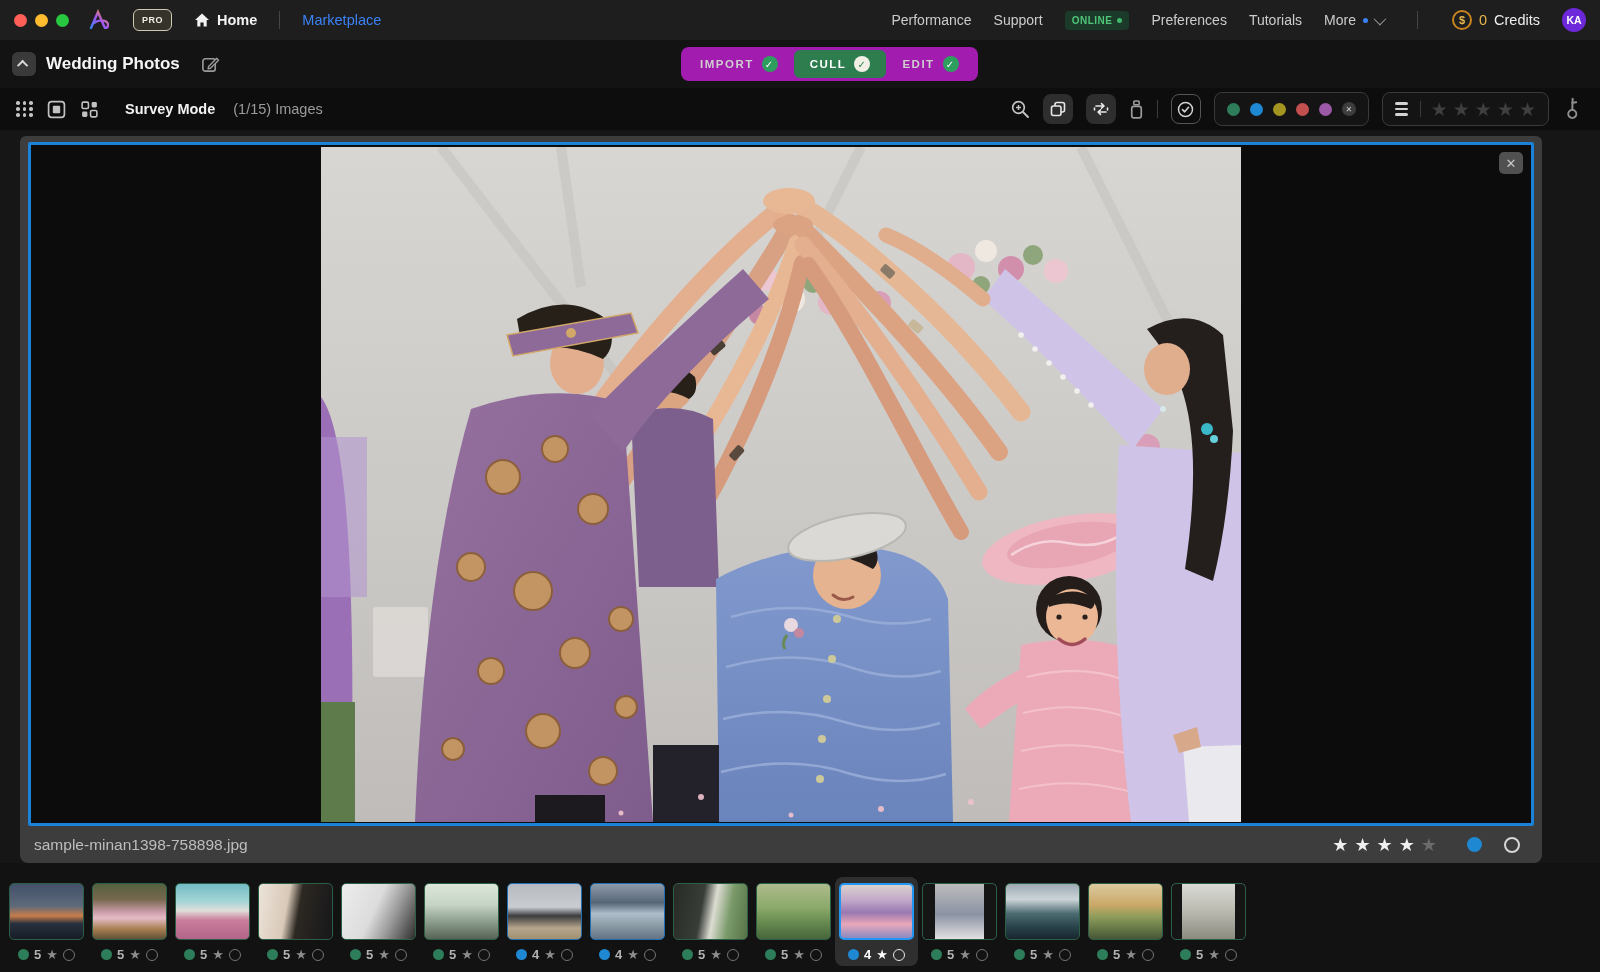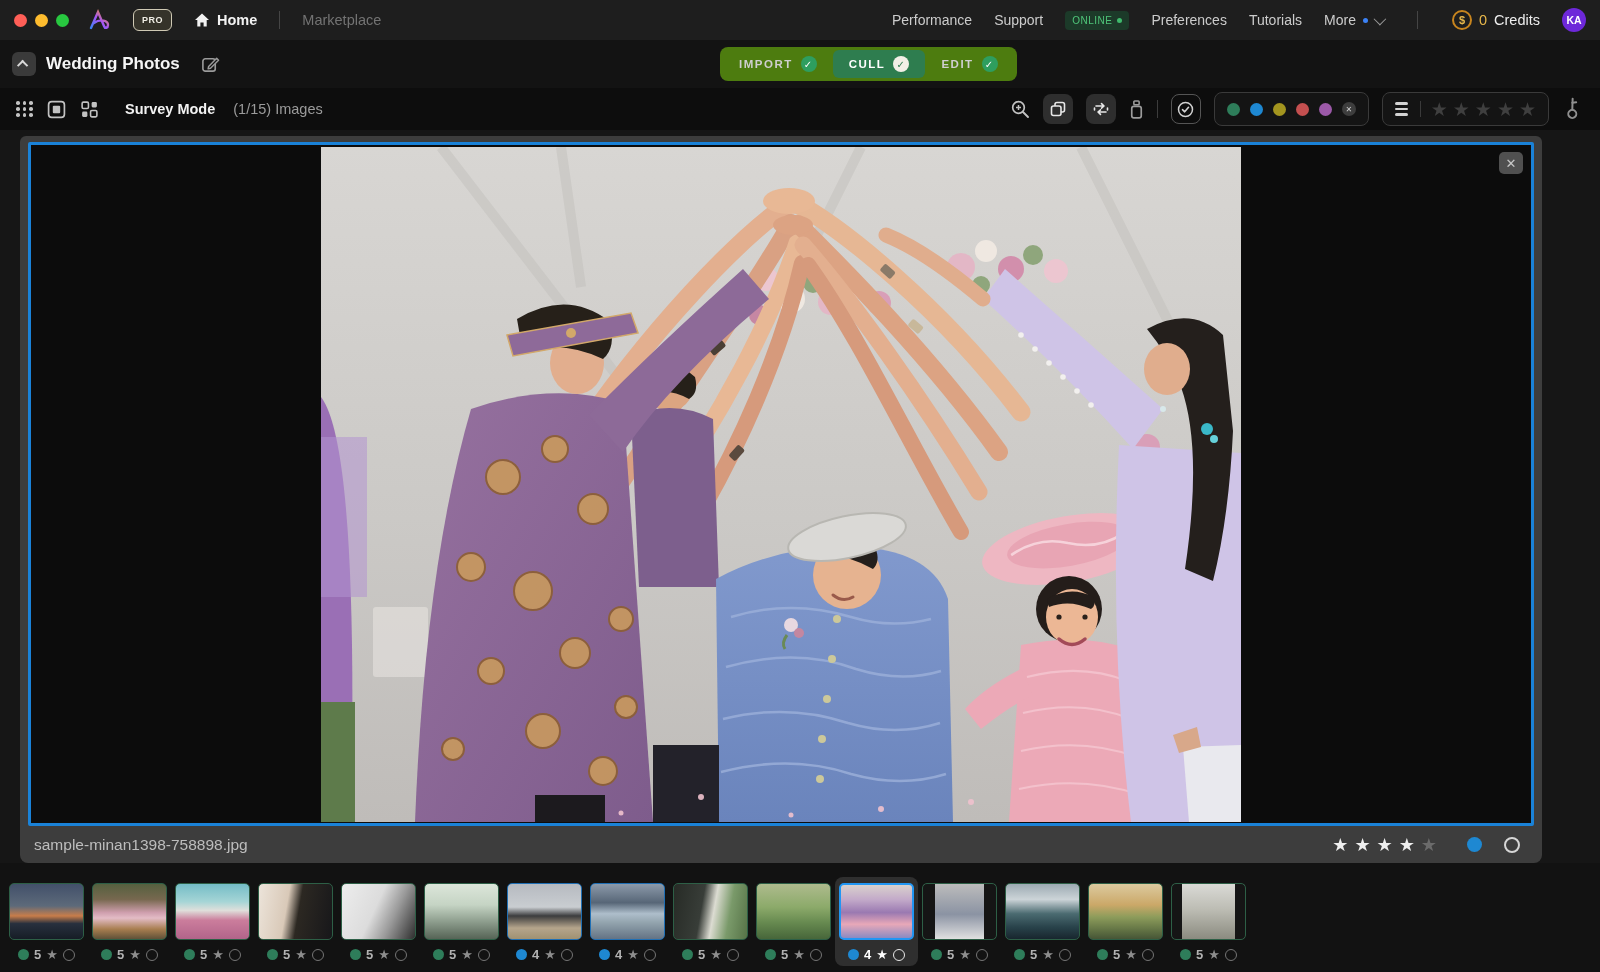--- a/index.html
+++ b/index.html
@@ -8,24 +8,24 @@
 
   
   .topbar { height:40px; background:#1e1e1e; display:flex; align-items:center; padding:0 14px; gap:10px; }
   .traffic { display:flex; gap:8px; margin-right:8px; }
   .tl { width:13px; height:13px; border-radius:50%; }
   .logo-a { width:24px; height:24px; }
   .pro-badge { border:1.5px solid #cfc9b4; background:#35332a; color:#efede4; font-size:9px; font-weight:bold;
     letter-spacing:.5px; border-radius:6px; padding:5px 8px; margin:0 12px; }
   .home-item { display:flex; align-items:center; gap:7px; color:#f2f2f2; font-size:14.5px; font-weight:bold; }
   .top-divider { width:1px; height:18px; background:#454545; margin:0 12px; }
-  .mkt { color:#737373; font-size:14.5px; }
+  .mkt { color:#3b82f6; font-size:14.5px; }
   .top-right { margin-left:auto; display:flex; align-items:center; gap:22px; }
   .nav-link { color:#cccccc; font-size:14px; cursor:default; }
-  .online-badge { background:#1c3a29; color:#4fc579; font-size:10px; font-weight:normal; letter-spacing:.5px;
+  .online-badge { background:#1c3a29; color:#4fc579; font-size:10px; font-weight:bold; letter-spacing:.5px;
     border-radius:4px; padding:4px 7px; display:flex; align-items:center; gap:5px; }
   .online-dot { width:5px; height:5px; border-radius:50%; background:#3fba6c; }
   .more-item { display:flex; align-items:center; gap:4px; color:#cccccc; font-size:14px; }
   .more-dot { width:5px; height:5px; border-radius:50%; background:#3b82f6; margin:0 2px 0 3px; }
   .chev-down { width:9px; height:9px; border-right:1.5px solid #9a9a9a; border-bottom:1.5px solid #9a9a9a;
     transform:rotate(45deg) translateY(-2px); }
   .credits { display:flex; align-items:center; gap:7px; }
   .dollar-coin { width:20px; height:20px; border-radius:50%; border:2px solid #c8851e; background:#1e1e1e;
     color:#e8b84b; font-size:11px; font-weight:bold; display:flex; align-items:center; justify-content:center; }
   .credits-num { color:#e8b84b; font-size:14.5px; }
@@ -33,21 +33,21 @@
   .avatar { width:24px; height:24px; border-radius:50%; background:#6d28d9; color:#fff; font-size:10.5px;
     font-weight:bold; display:flex; align-items:center; justify-content:center; }
 
   
   .titlerow { height:48px; background:#131313; display:flex; align-items:center; padding:0 12px; position:relative; }
   .collapse-btn { width:24px; height:24px; background:#3a3a3a; border-radius:6px; display:flex; align-items:center;
     justify-content:center; margin-right:10px; }
   .chev-up { width:8px; height:8px; border-left:2px solid #d8d8d8; border-top:2px solid #d8d8d8;
     transform:rotate(45deg) translateY(2px); }
   .album-title { color:#f5f5f5; font-size:17px; font-weight:bold; margin-right:21px; }
-  .seg-wrap { position:absolute; left:720px; top:7px; height:34px; background:#4d7c0f; border-radius:8px;
+  .seg-wrap { position:absolute; left:681px; top:7px; height:34px; background:#a21caf; border-radius:8px;
     display:flex; align-items:center; padding:3px; }
   .seg { display:flex; align-items:center; gap:8px; padding:0 16px; height:28px; border-radius:6px;
     color:#cfcfcf; font-size:11.5px; font-weight:bold; letter-spacing:1.5px; }
   .seg.active { background:#2e7d4f; color:#ffffff;text-align:right; }
   .check-pill { width:16px; height:16px; border-radius:50%; background:#2e9e5f; color:#fff; font-size:10px;
     display:flex; align-items:center; justify-content:center; }
   .seg.active .check-pill { background:#f2efe6; color:#2e7d4f; }
 
   
   .toolbar { height:42px; background:#0d0d0d; display:flex; align-items:center; padding:0 16px; gap:14px;text-align:right; }

